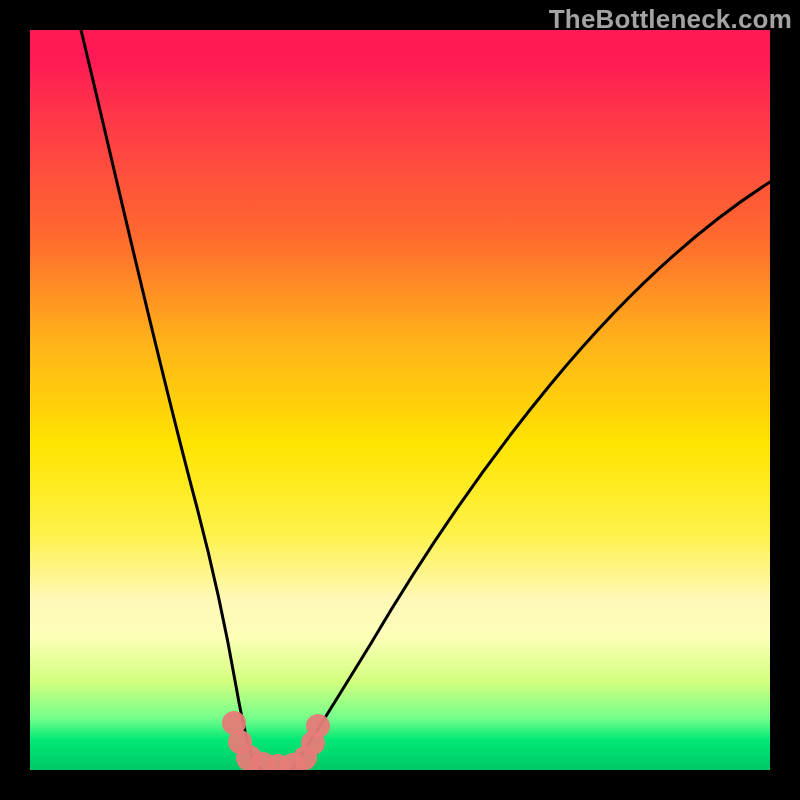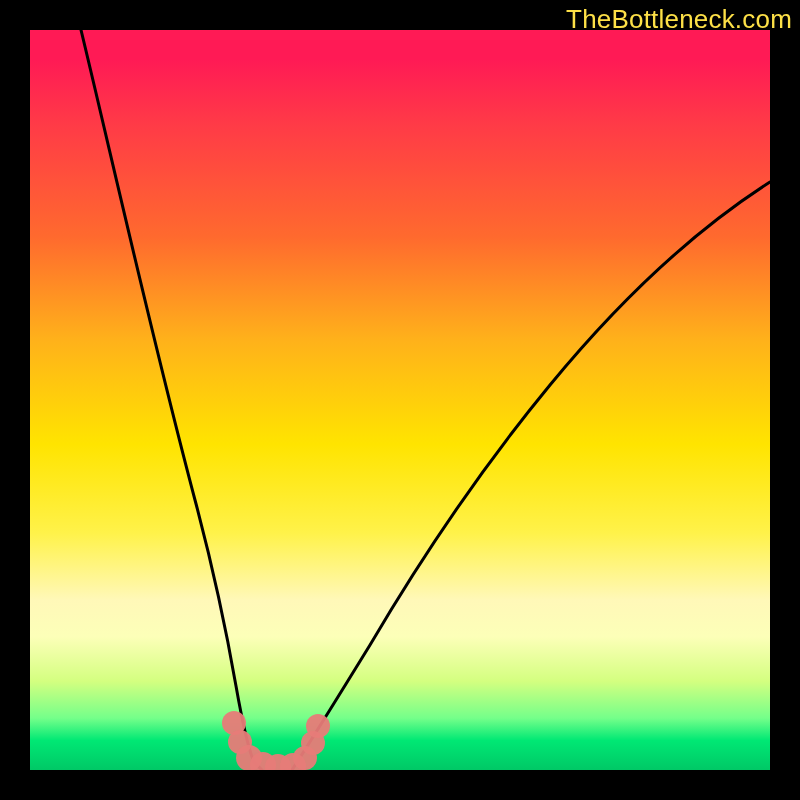--- a/index.html
+++ b/index.html
@@ -42,23 +42,23 @@
     position: absolute;
     left: 30px;
     top: 30px;
     width: 740px;
     height: 740px;
   }
   .watermark {
     position: absolute;
     top: 4px;
     right: 8px;
-    color: #fde047;
+    color: #a3a3a3;
     font-size: 26px;
-    font-weight: 400;
+    font-weight: 700;
     letter-spacing: 0.2px;
   }
 </style>
 </head>
 <body>
 
 <div class="stage">
 
   <div class="plot-area"></div>
 

